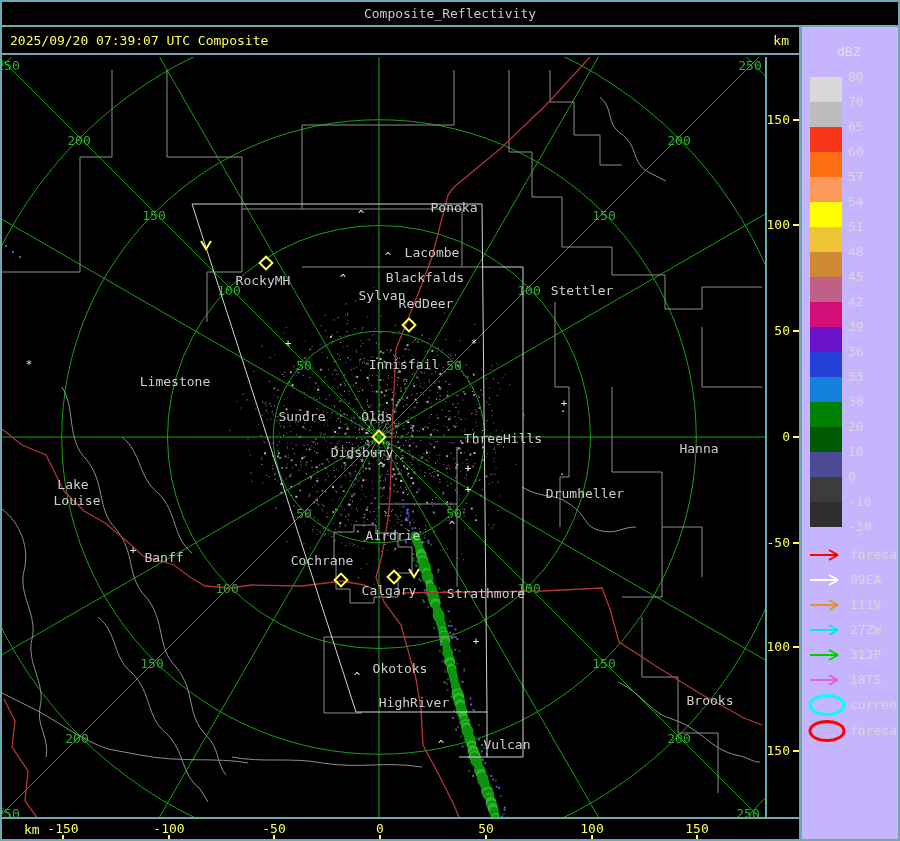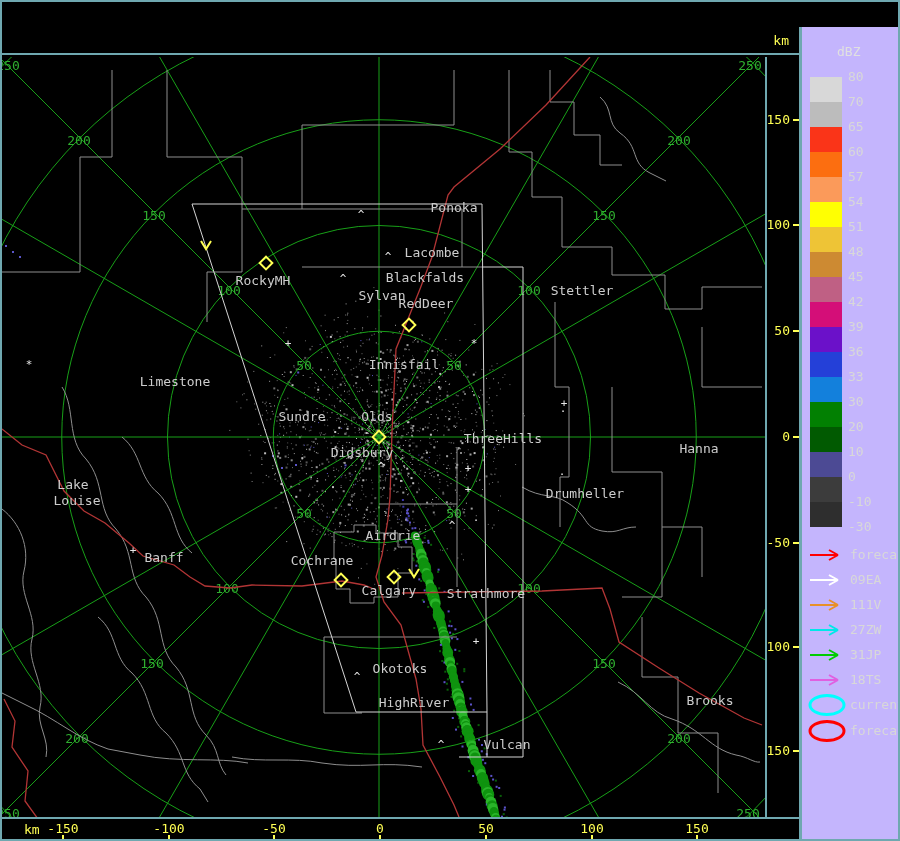--- a/index.html
+++ b/index.html
@@ -21,21 +21,25 @@
   #bottombar{position:absolute;top:815px;left:0;width:797px;height:24px;border-top:2px solid #6fa8b0;
     background:#000;box-sizing:border-box;}
   #sidebar{position:absolute;top:25px;left:800px;width:98px;height:814px;background:#c4b5fd;}
   svg{display:block;}
   text{font-family:"DejaVu Sans Mono", monospace;}
 </style>
 </head>
 <body>
 
 <div id="window">
+  <div id="titlebar">
+    <span>Composite_Reflectivity</span>
+  </div>
   <div id="header">
+    <span class="dt">2025/09/20 07:39:07 UTC Composite</span>
     <span class="km">km</span>
   </div>
 
   <div id="mapwrap">
     <svg id="mapsvg" width="763" height="760" viewBox="0 0 763 760">
       <g id="g-echoes">
           <rect x="323.7" y="341.9" width="1" height="1" fill="#9e9e9e"></rect>
           <rect x="331.3" y="372.5" width="1" height="1" fill="#6c6c6c"></rect>
           <rect x="377.1" y="484.6" width="1" height="1" fill="#9e9e9e"></rect>
           <rect x="287.0" y="379.6" width="1" height="1" fill="#5a55c8"></rect>

